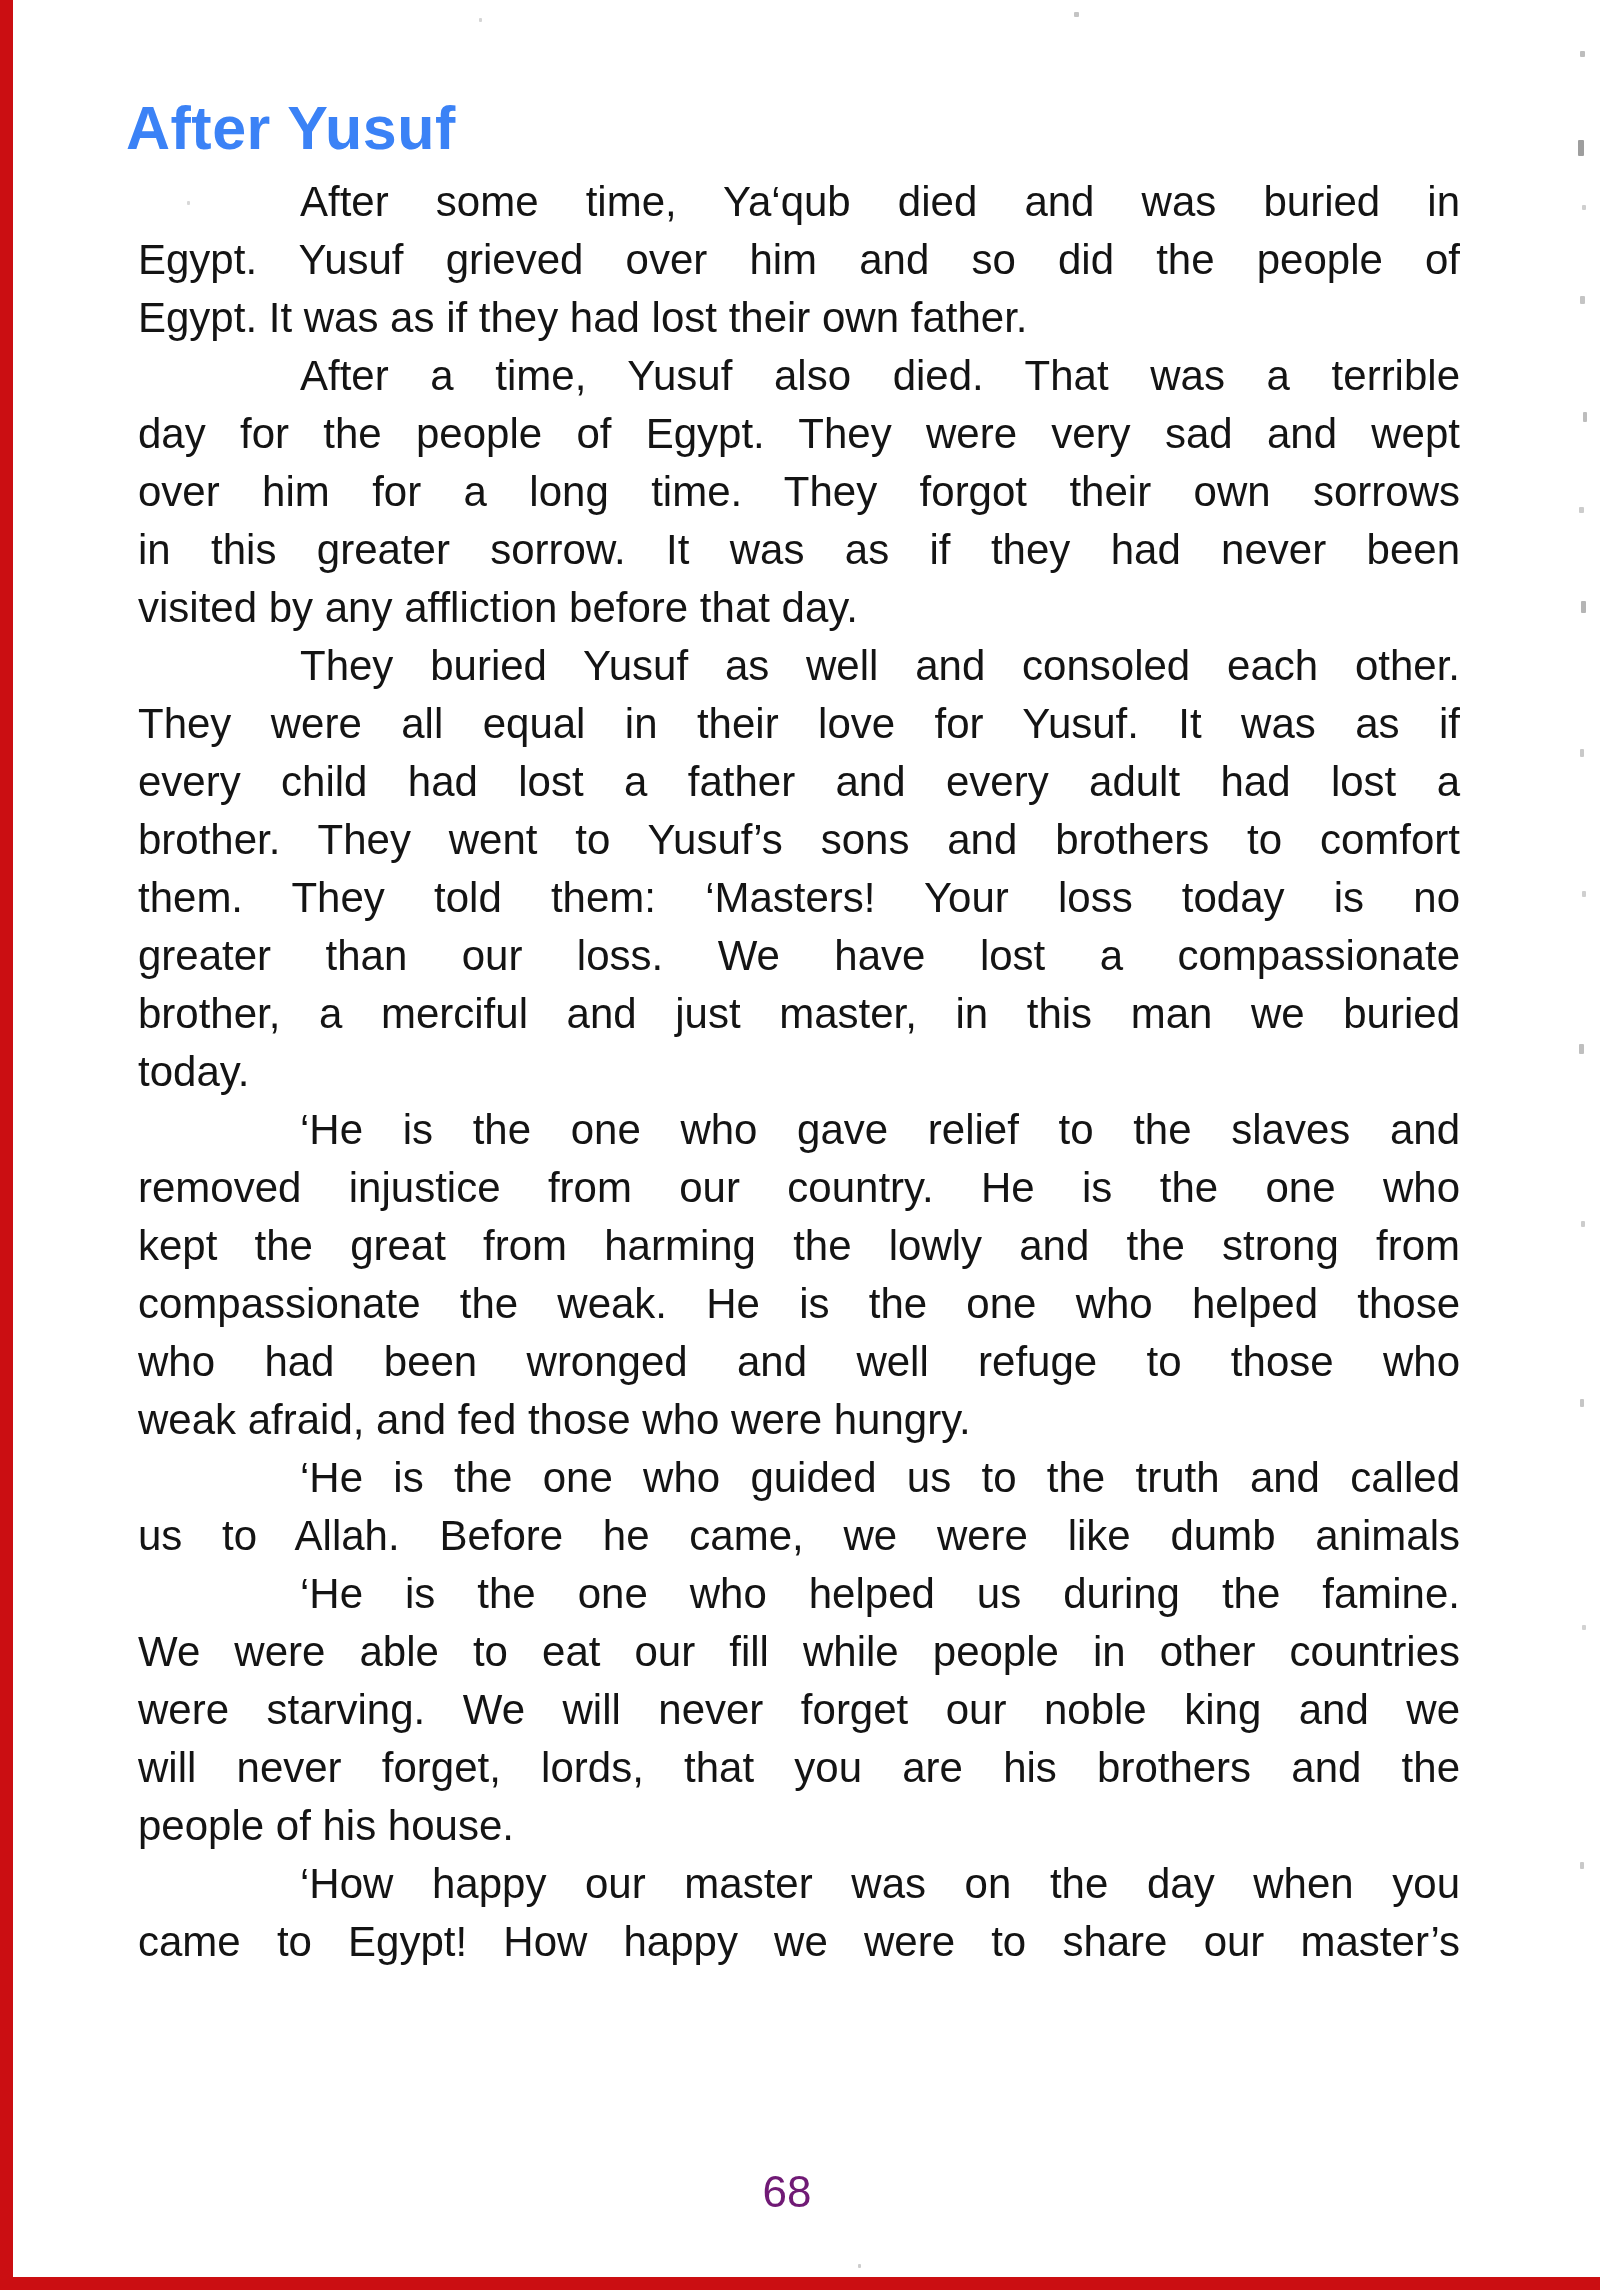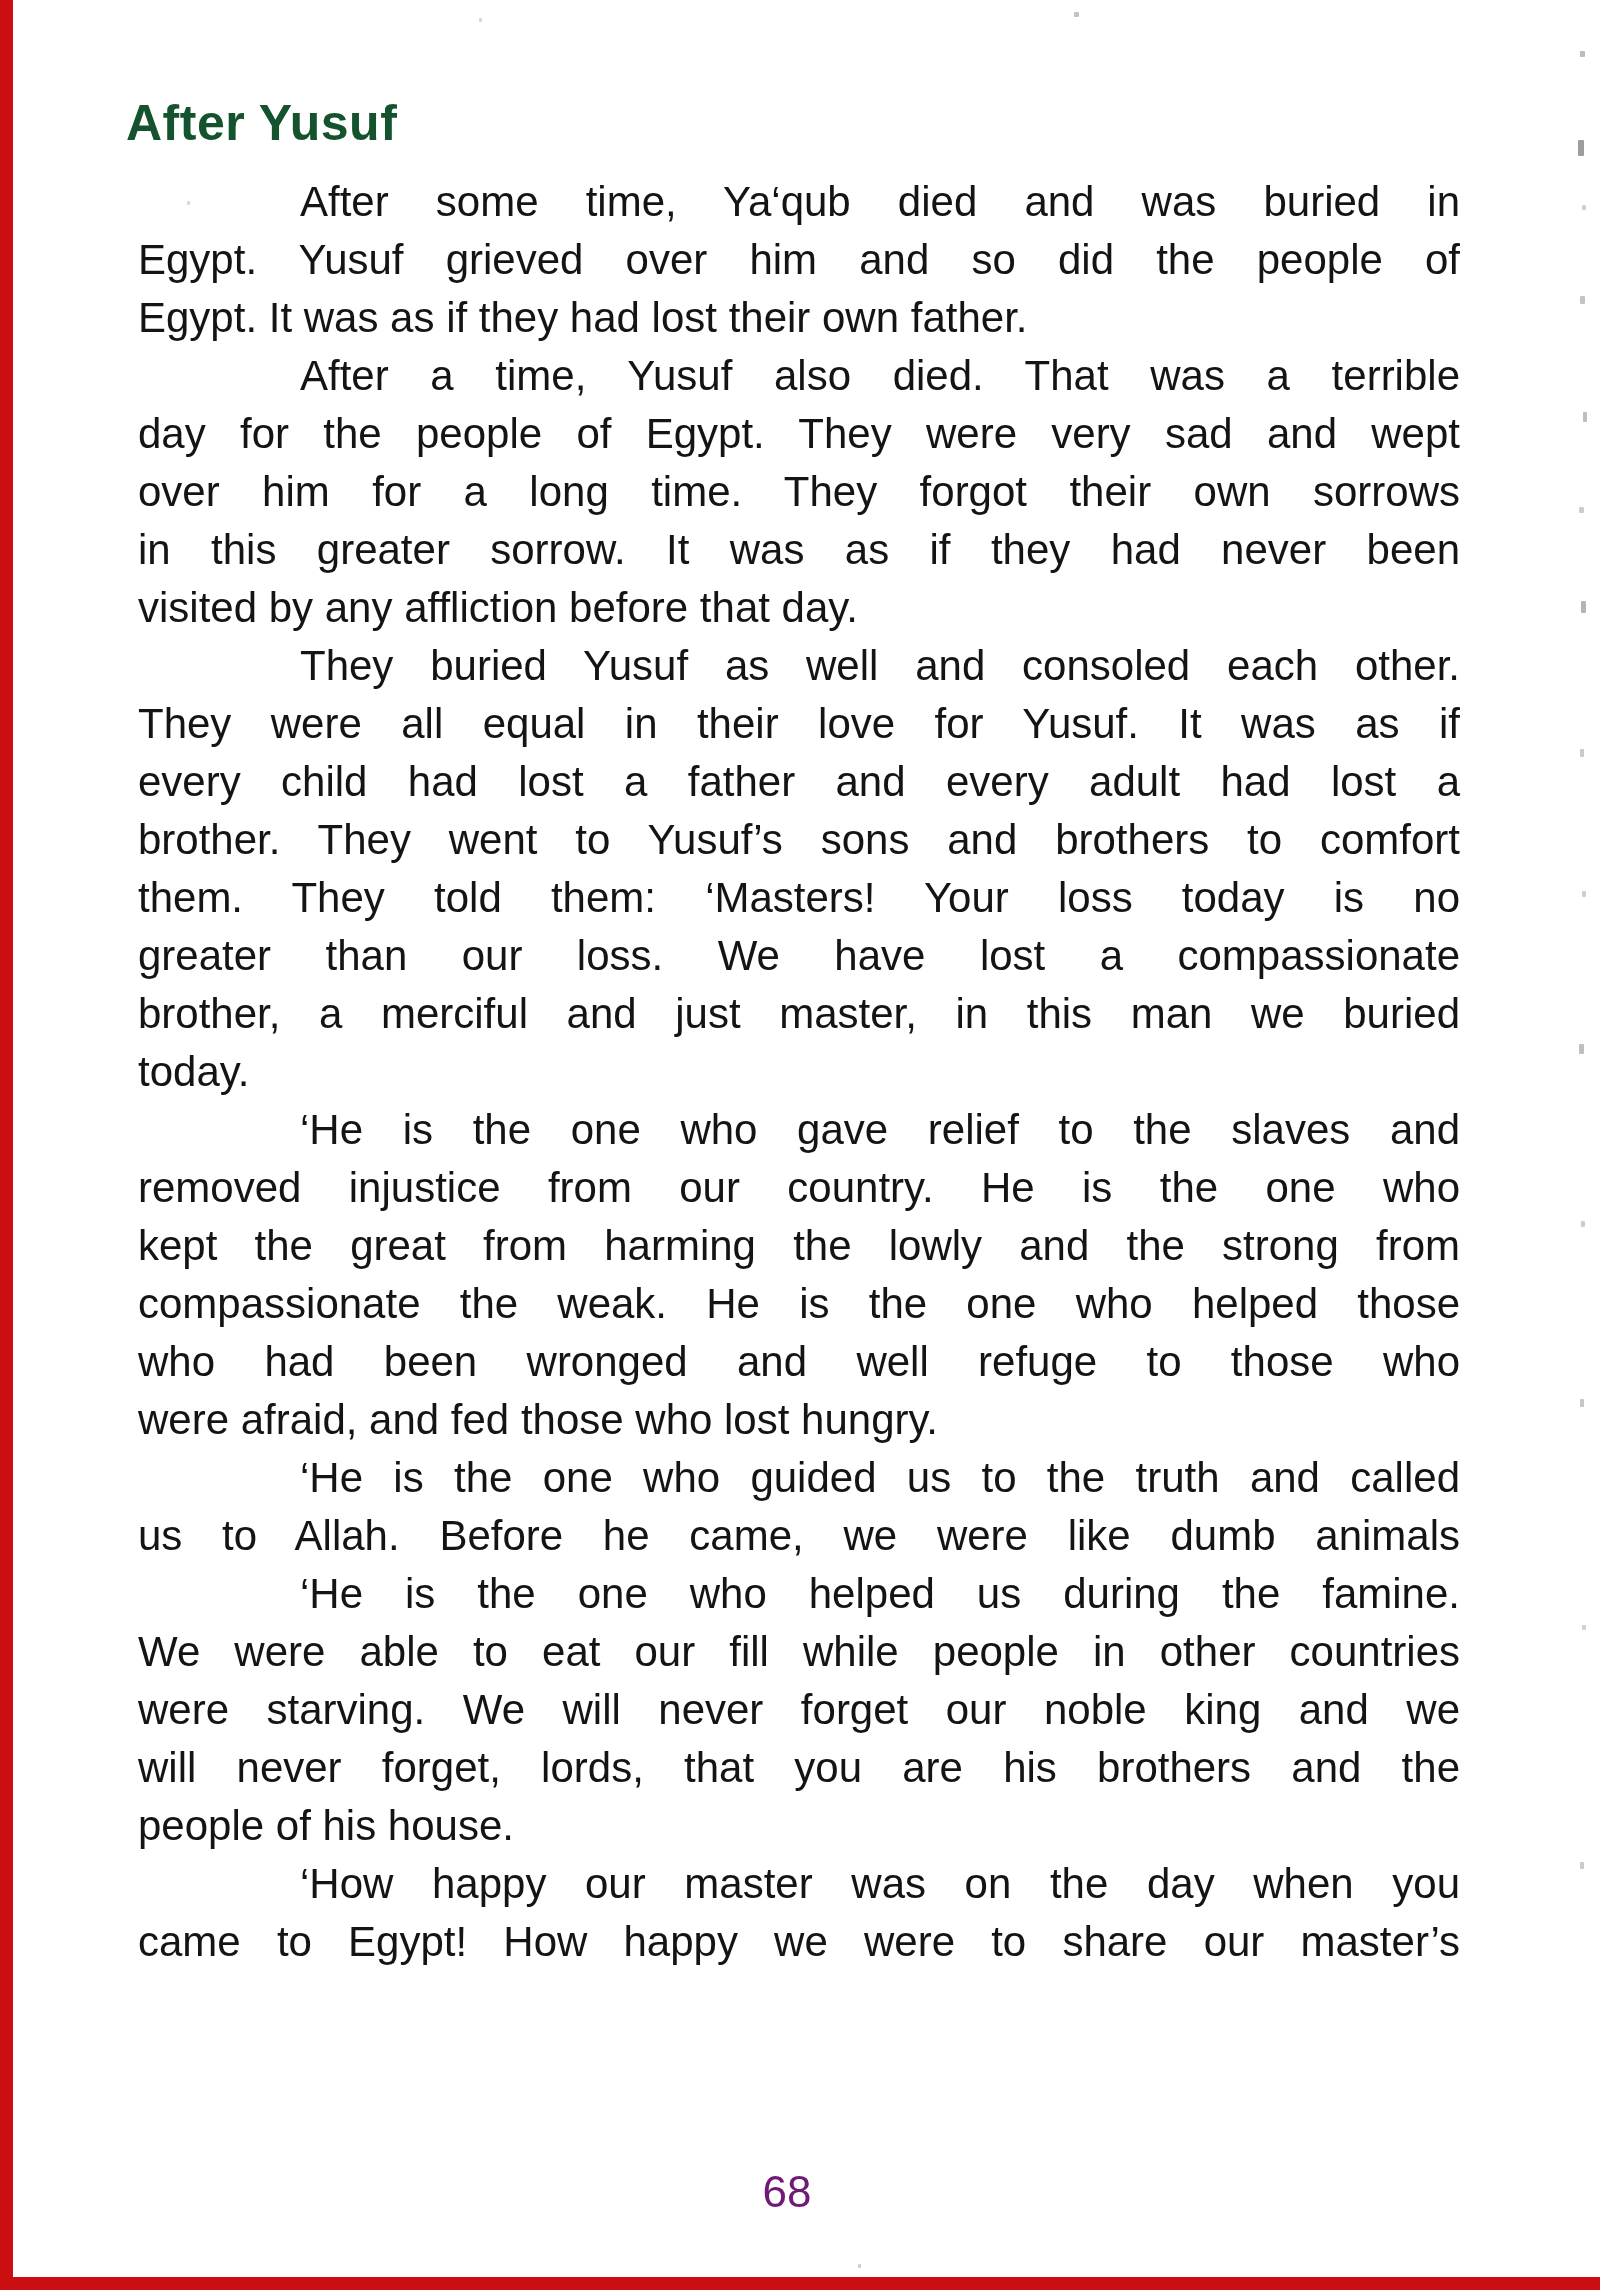--- a/index.html
+++ b/index.html
@@ -20,24 +20,24 @@
   .edge-bottom {
     position: absolute;
     left: 0; bottom: 0;
     width: 100%; height: 12.8px;
     background: #cb0e12;
   }
   .title {
     position: absolute;
     left: 126px; top: 98px;
     margin: 0;
-    font-size: 50px;
+    font-size: 61px;
     line-height: 1;
     font-weight: 700;
-    color: #14532d;
+    color: #3b82f6;
     letter-spacing: 0.5px;
   }
   .body-text {
     position: absolute;
     left: 126px; top: 173px;
     width: 1322px;
     font-size: 42px;
     line-height: 58px;
     color: #141414;
     margin-left: 12px;
@@ -79,21 +79,21 @@
       <div class="line">brother. They went to Yusuf’s sons and brothers to comfort</div>
       <div class="line">them. They told them: ‘Masters! Your loss today is no</div>
       <div class="line">greater than our loss. We have lost a compassionate</div>
       <div class="line">brother, a merciful and just master, in this man we buried</div>
       <div class="line last">today.</div>
       <div class="line first">‘He is the one who gave relief to the slaves and</div>
       <div class="line">removed injustice from our country. He is the one who</div>
       <div class="line">kept the great from harming the lowly and the strong from</div>
       <div class="line">compassionate the weak. He is the one who helped those</div>
       <div class="line">who had been wronged and well refuge to those who</div>
-      <div class="line last">were afraid, and fed those who lost hungry.</div>
+      <div class="line last">weak afraid, and fed those who were hungry.</div>
       <div class="line first">‘He is the one who guided us to the truth and called</div>
       <div class="line">us to Allah. Before he came, we were like dumb animals</div>
       <div class="line first">‘He is the one who helped us during the famine.</div>
       <div class="line">We were able to eat our fill while people in other countries</div>
       <div class="line">were starving. We will never forget our noble king and we</div>
       <div class="line">will never forget, lords, that you are his brothers and the</div>
       <div class="line last">people of his house.</div>
       <div class="line first">‘How happy our master was on the day when you</div>
       <div class="line">came to Egypt! How happy we were to share our master’s</div>
     </div>

